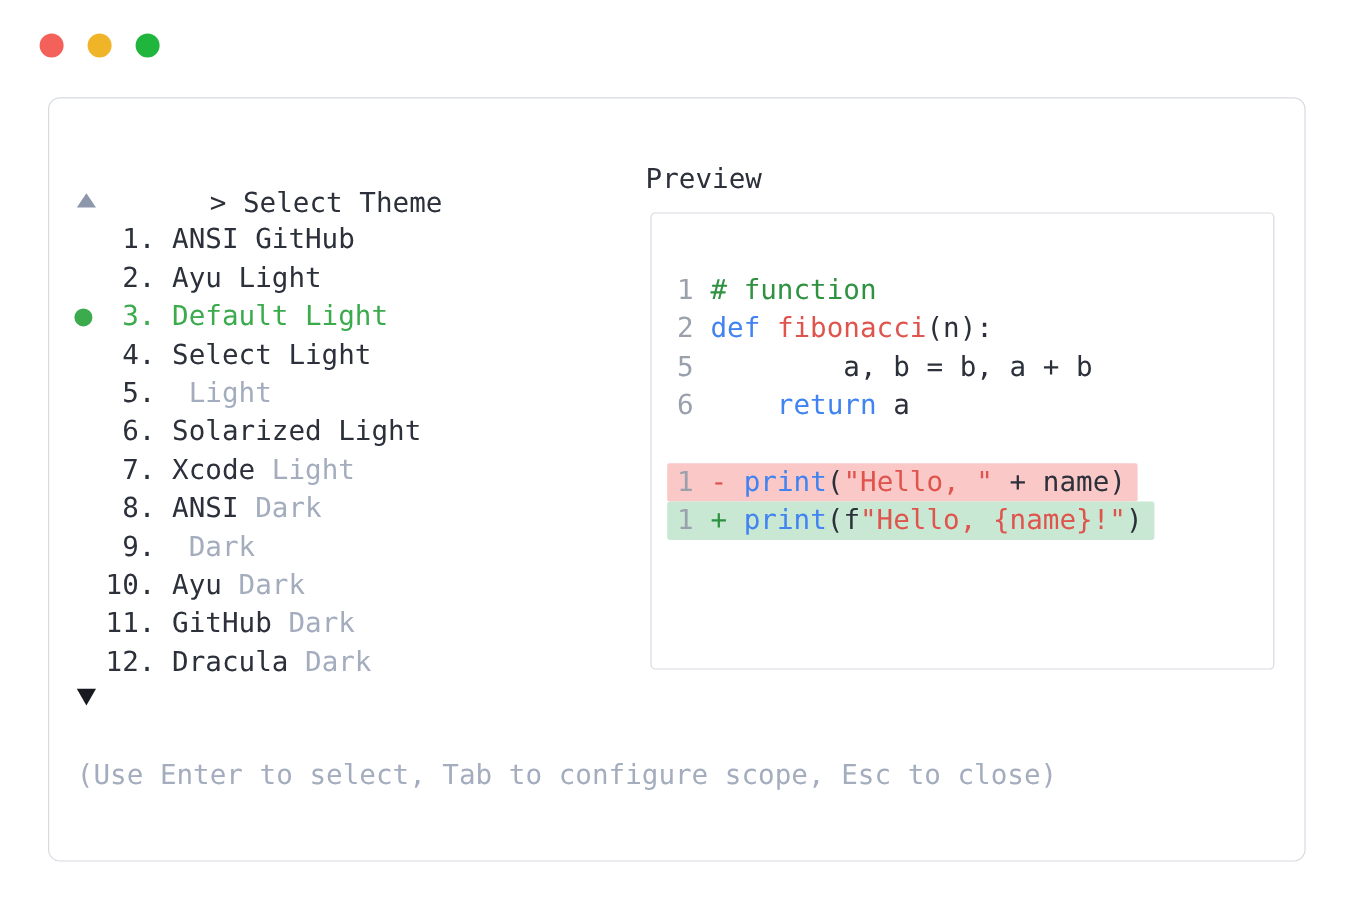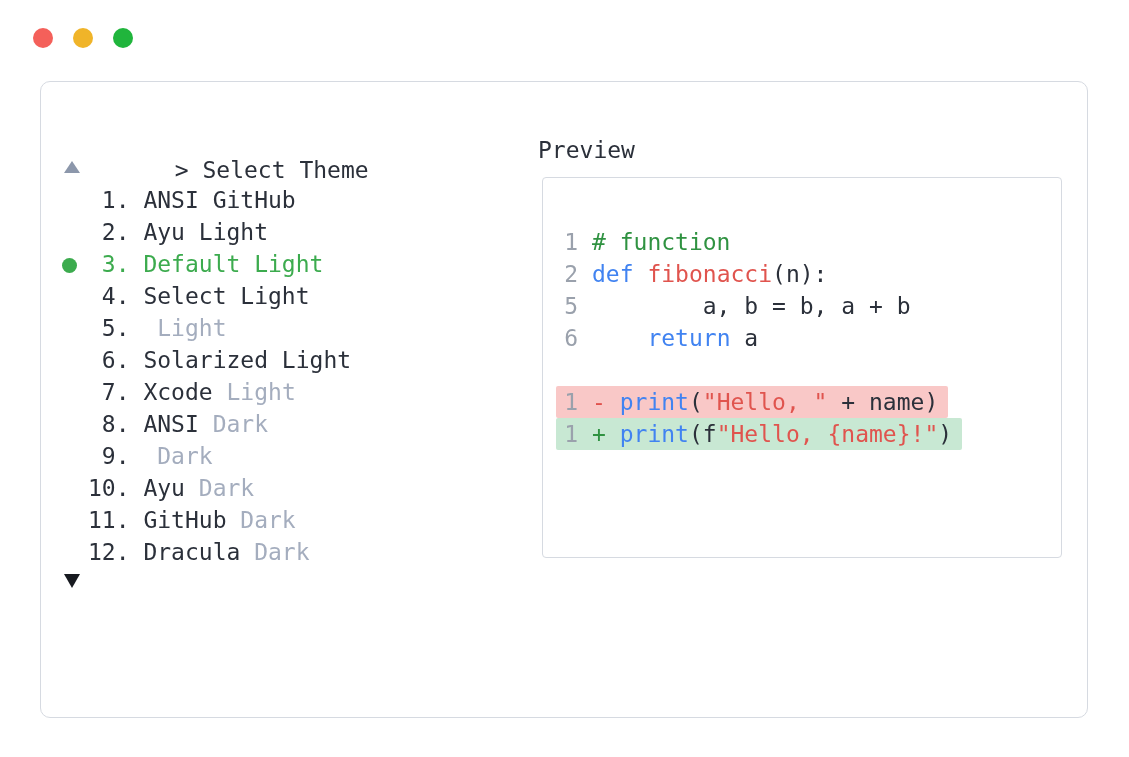--- a/index.html
+++ b/index.html
@@ -171,20 +171,21 @@
           <div class="theme-row">
             <span class="bullet"></span>
             <span class="num">12. </span>
             <span class="tname">Dracula</span>
             <span class="tmuted"> Dark</span>
           </div>
         </div>
       <div class="scroll-row">
         <span class="tri-down"></span>
       </div>
+      <div class="footer-hint">(Use Enter to select, Tab to configure scope, Esc to close)</div>
     </div>
 
     <div class="preview-label">Preview</div>
     <div class="preview-box">
       <div class="code">
           <div class="code-line"><span class="ln">1</span><span class="tok-comment"># function</span></div>
           <div class="code-line"><span class="ln">2</span><span class="tok-kw">def</span><span class="tok-plain"> </span><span class="tok-fn">fibonacci</span><span class="tok-plain">(n):</span></div>
           <div class="code-line"><span class="ln">5</span><span class="tok-plain">        a, b = b, a + b</span></div>
           <div class="code-line"><span class="ln">6</span><span class="tok-plain">    </span><span class="tok-kw">return</span><span class="tok-plain"> a</span></div>
           <div class="code-line"><span class="ln"></span></div>

